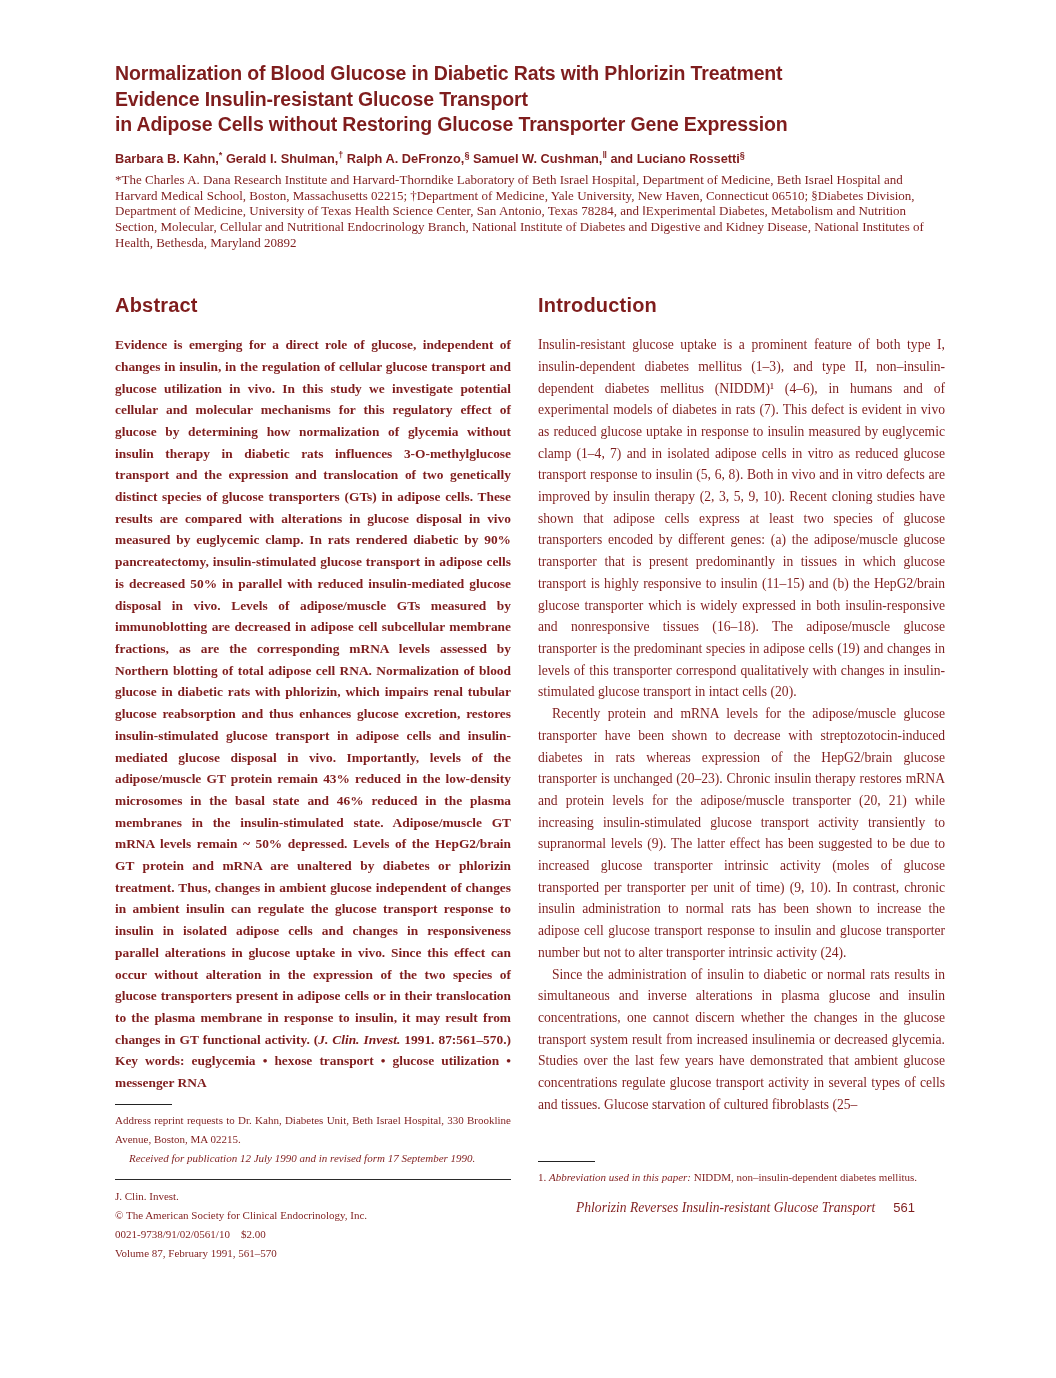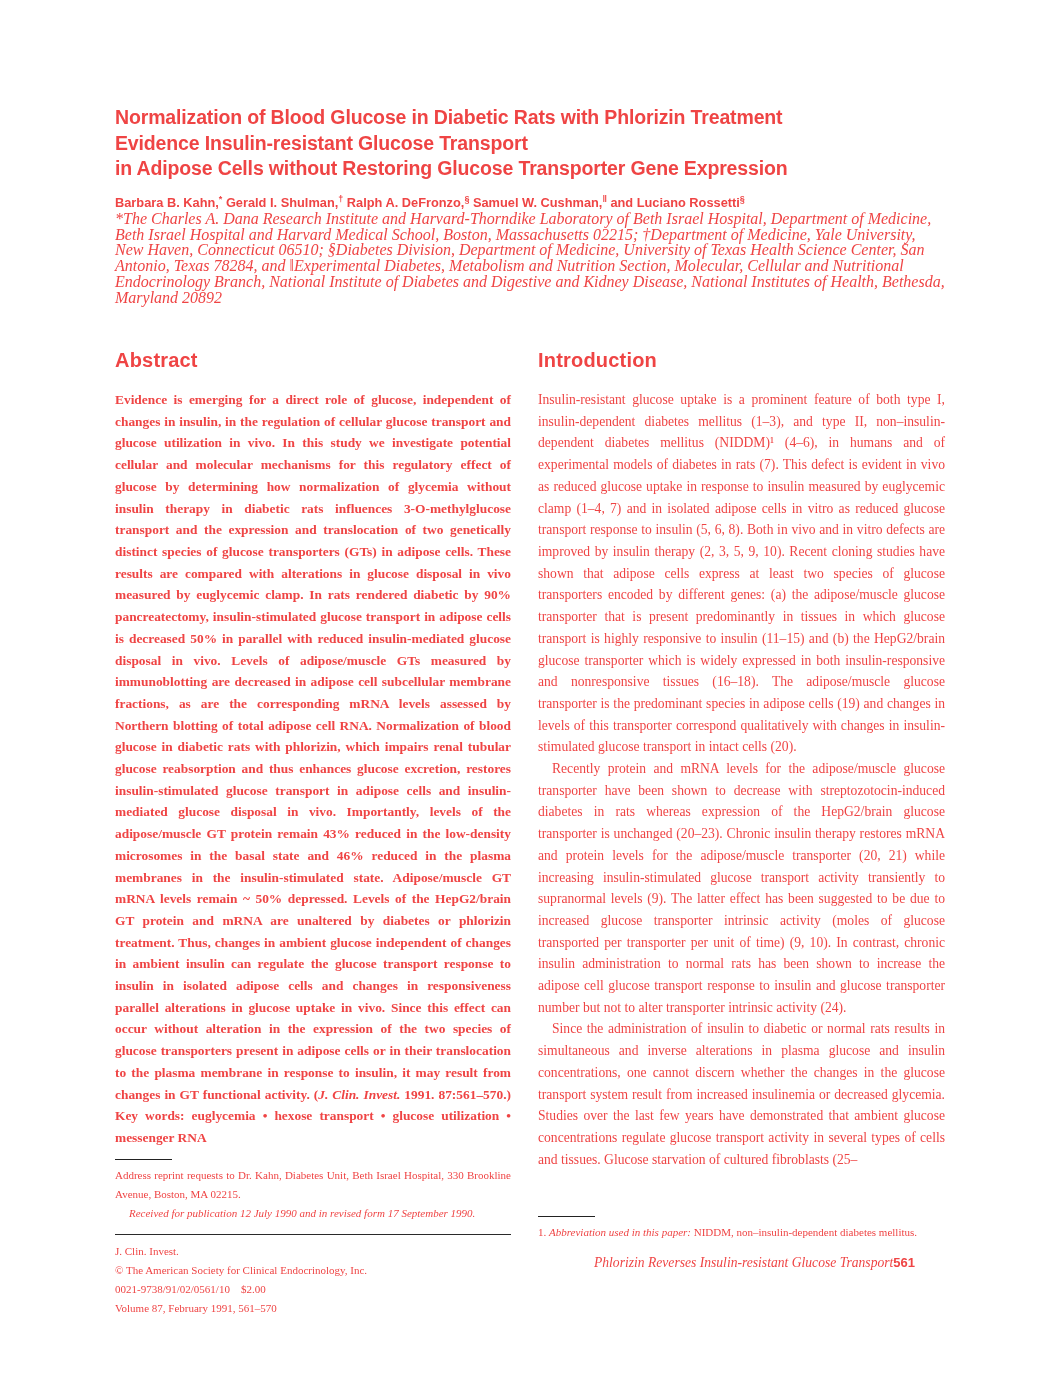--- a/index.html
+++ b/index.html
@@ -2,33 +2,33 @@
 <html><head>
 <meta charset="utf-8">
 <style>
   html, body { margin: 0; padding: 0; background: #e8e8e8; }
   .page {
     position: relative;
     width: 1056px;
     height: 1378px;
     margin: 0 auto;
     background: #ffffff;
-    color: #ef4444;
+    color: #7f1d1d;
     box-sizing: border-box;
-    padding: 92px 111px 0 115px;
+    padding: 48px 111px 0 115px;
     font-family: "Liberation Serif", serif;
     overflow: hidden;
   }
   
   .title { font-family: "Liberation Sans", sans-serif; font-weight: bold;
            font-size: 19.5px; line-height: 25.5px; letter-spacing: -0.15px; }
   .authors { margin-top: 9px; font-family: "Liberation Sans", sans-serif;
              font-weight: bold; font-size: 12.8px; line-height: 16px; }
   .authors sup { font-size: 9px; line-height: 0; }
-  .affiliations { font-style: italic; font-size: 16px;
+  .affiliations { margin-top: 5px; font-size: 13px;
                   line-height: 15.9px; }
   
   .columns { display: flex; gap: 27px; margin-top: 43px; height: 892px; }
   .col { position: relative; }
   .col-left  { width: 396px; }
   .col-right { width: 407px; }
   h2.sec { font-family: "Liberation Sans", sans-serif; font-size: 20px;
            font-weight: bold; margin: 0 0 17px 0; letter-spacing: 0.2px; }
   .bodytext { font-size: 13.6px; line-height: 21.7px; text-align: justify;
               margin: 0; hyphens: none; }
@@ -44,22 +44,22 @@
   .received-note { margin: 0; font-style: italic; text-indent: 14px; }
   .long-rule { border-top: 1.2px solid #2a2a2a; margin: 11px 0 7px 0; }
   .journal-info div { white-space: pre-wrap; }
   
   .col-bottom-right { position: absolute; left: 0; right: 16px; bottom: -30px; }
   .footnote { margin: 0; text-align: justify; }
   .footnote .it { font-style: italic; }
   .running-footer { margin-top: 13px; text-align: right; padding-right: 14px;
                     font-size: 13.6px; }
   .running-title { font-style: italic; }
-  .page-number { font-family: "Liberation Sans", sans-serif; font-weight: bold;
-                 font-style: normal; font-size: 13px; }
+  .page-number { font-family: "Liberation Sans", sans-serif; font-weight: normal;
+                 font-style: normal; font-size: 13px; margin-left: 18px; }
 </style>
 </head>
 <body>
 
 <div class="page">
 
   <header>
     <h1 class="title">
       <div>Normalization of Blood Glucose in Diabetic Rats with Phlorizin Treatment</div>
       <div>Evidence Insulin-resistant Glucose Transport</div>

